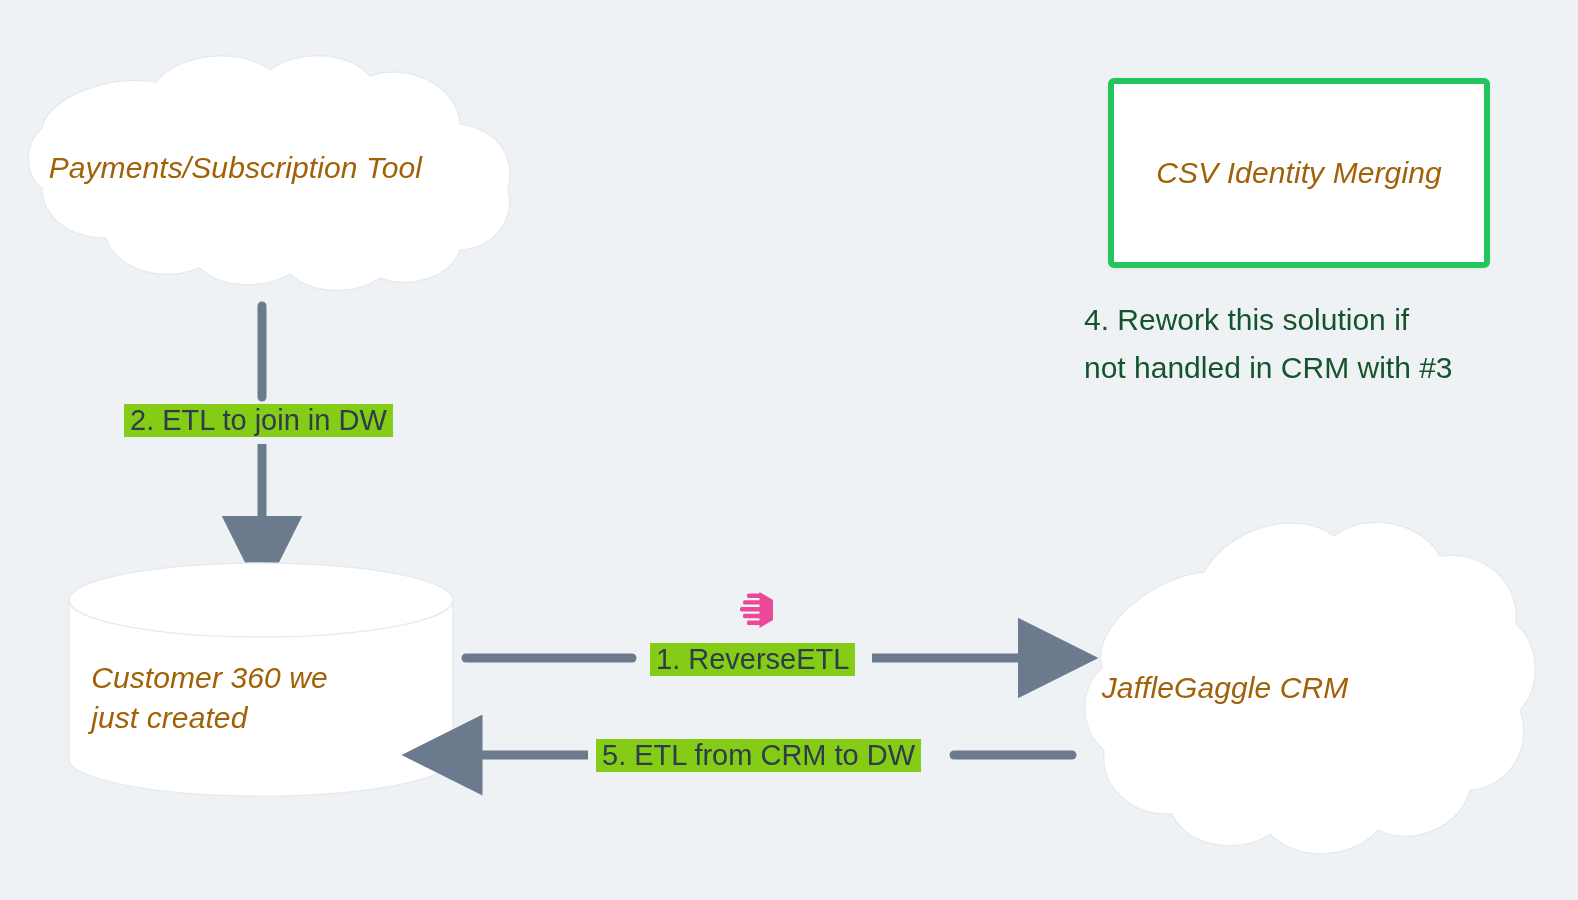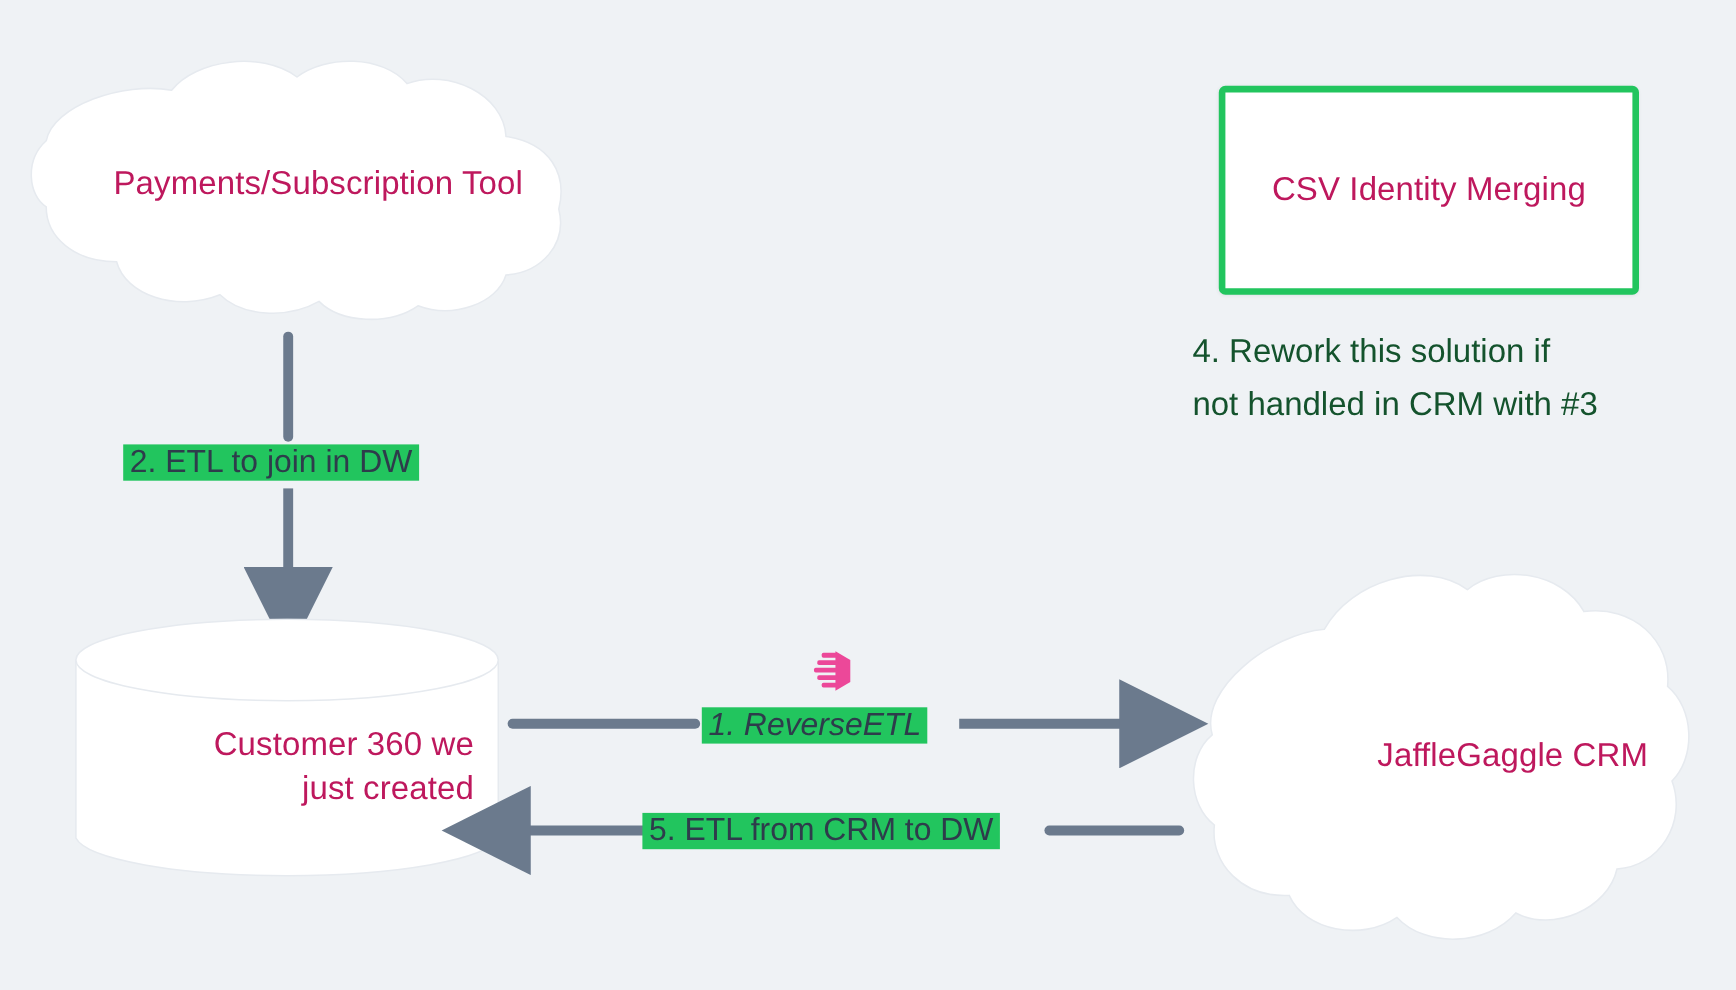--- a/index.html
+++ b/index.html
@@ -16,34 +16,36 @@
   }
   #canvas {
     position: relative;
     width: 1578px;
     height: 900px;
     background: #eff2f5;
   }
 
   
   .node-label {
-    color: #be185d;
+    color: #a16207;
     font-size: 30px;
     line-height: 1.35;
-    text-align: right;
+    text-align: left;
     letter-spacing: 0.1px;
+    font-style: italic;
   }
   .edge-label {
     position: absolute;
     color: #2e3c4b;
     font-size: 29px;
     line-height: 1.0;
     white-space: nowrap;
-    background: #22c55e;
+    background: #84cc16;
     padding: 2px 6px;
+    margin-left: 12px;
   }
   .note-text {
     position: absolute;
     color: #14532d;
     font-size: 30px;
     line-height: 1.6;
     text-align: left;
   }
 
   
@@ -179,21 +181,21 @@
 
   <svg class="connector" style="left:460px; top:640px; width:592px; height:36px;" viewBox="0 0 592 36">
     <defs>
       <marker id="arrow-right" markerWidth="11" markerHeight="9" refX="0.5" refY="4.5" orient="auto" markerUnits="strokeWidth">
         <path d="M0,0 L0,9 L9,4.5 z" fill="#6b7a8d"></path>
       </marker>
     </defs>
     <line x1="6" y1="18" x2="172" y2="18" stroke="#6b7a8d" stroke-width="9" stroke-linecap="round"></line>
     <line x1="412" y1="18" x2="562" y2="18" stroke="#6b7a8d" stroke-width="9" stroke-linecap="butt" marker-end="url(#arrow-right)"></line>
   </svg>
-  <div class="edge-label" style="left:638px; top:643px;font-style:italic;">1. ReverseETL</div>
+  <div class="edge-label" style="left:638px; top:643px;">1. ReverseETL</div>
 
   <svg class="connector" style="left:460px; top:737px; width:620px; height:36px;" viewBox="0 0 620 36">
     <defs>
       <marker id="arrow-left" markerWidth="11" markerHeight="9" refX="0.5" refY="4.5" orient="auto" markerUnits="strokeWidth">
         <path d="M0,0 L0,9 L9,4.5 z" fill="#6b7a8d"></path>
       </marker>
     </defs>
     <line x1="128" y1="18" x2="18" y2="18" stroke="#6b7a8d" stroke-width="9" stroke-linecap="butt" marker-end="url(#arrow-left)"></line>
     <line x1="494" y1="18" x2="612" y2="18" stroke="#6b7a8d" stroke-width="9" stroke-linecap="round"></line>
   </svg>

